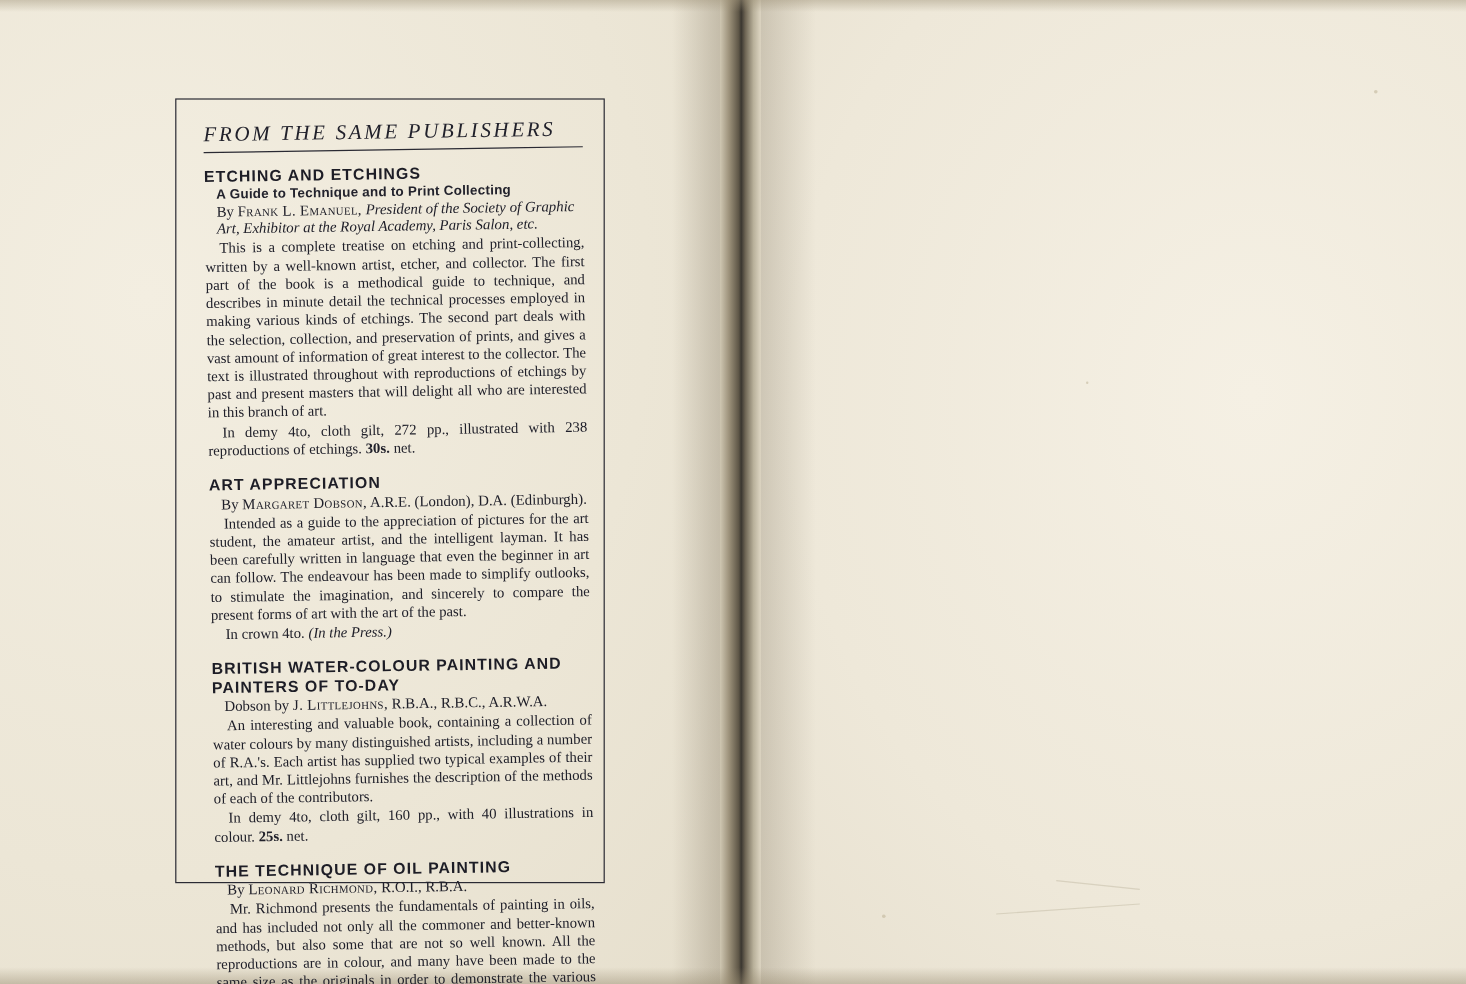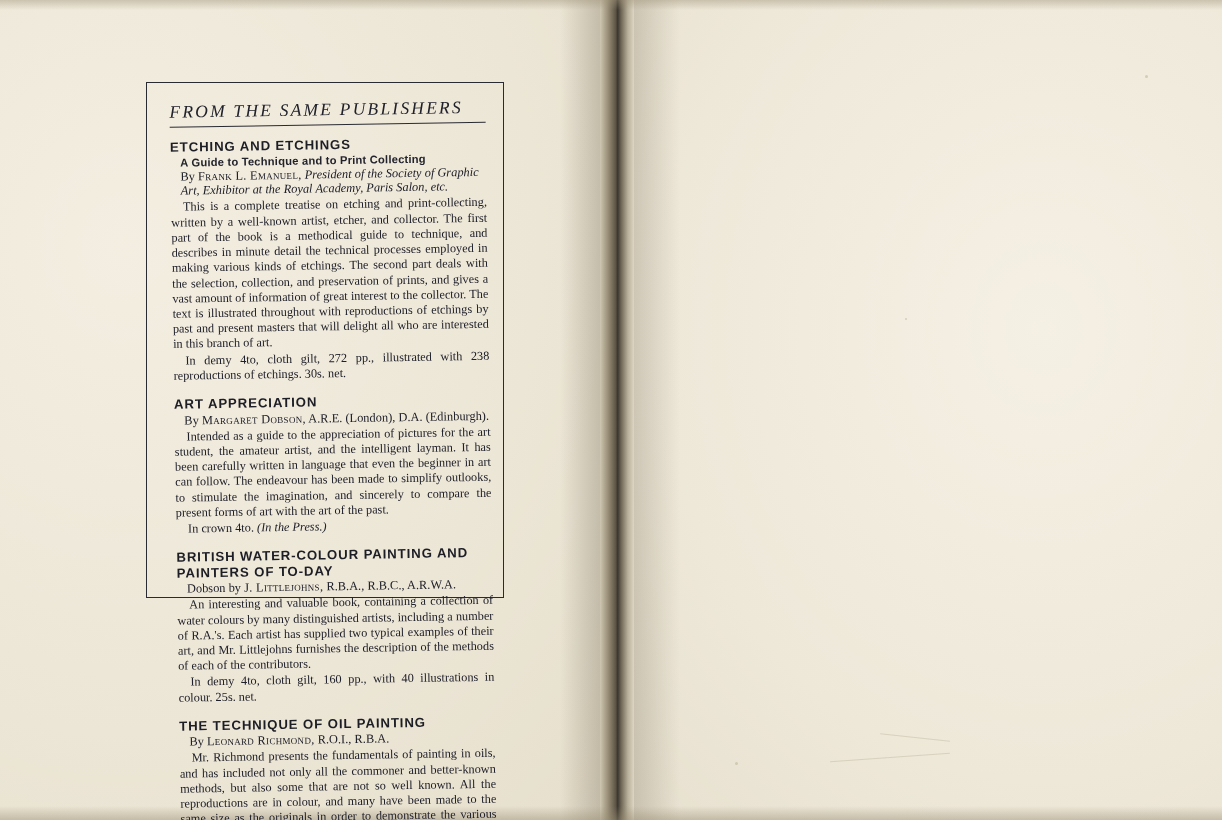--- a/index.html
+++ b/index.html
@@ -72,21 +72,21 @@
     position: absolute;
     background: rgba(175,165,140,0.35);
   }
 
   
   .ad-frame {
     position: absolute;
     left: 146px;
     top: 82px;
     width: 358px;
-    height: 516px;
+    height: 654px;
     border: 1.6px solid #2a2a33;
     background: transparent;
     box-sizing: border-box;
   }
   .ad-inner {
     position: absolute;
     left: 0; top: 0;
     width: 358px;
     height: 636px;
     padding: 18px 16px 8px 26px;
@@ -148,21 +148,21 @@
     color: #20202a;
   }
   .bk-price {
     font-size: 12.3px;
     line-height: 1.24;
     text-align: justify;
     margin: 1px 0 0 0;
     text-indent: 12px;
     color: #20202a;
   }
-  .bk-price .b { font-weight: normal; }
+  .bk-price .b { font-weight: bold; }
   .bk-press { font-style: italic; }
 </style>
 </head>
 <body>
 
 <div id="scan">
   <div class="paper-left"></div>
   <div class="paper-right"></div>
   <div class="gutter-shadow-l"></div>
   <div class="gutter-shadow-r"></div>

